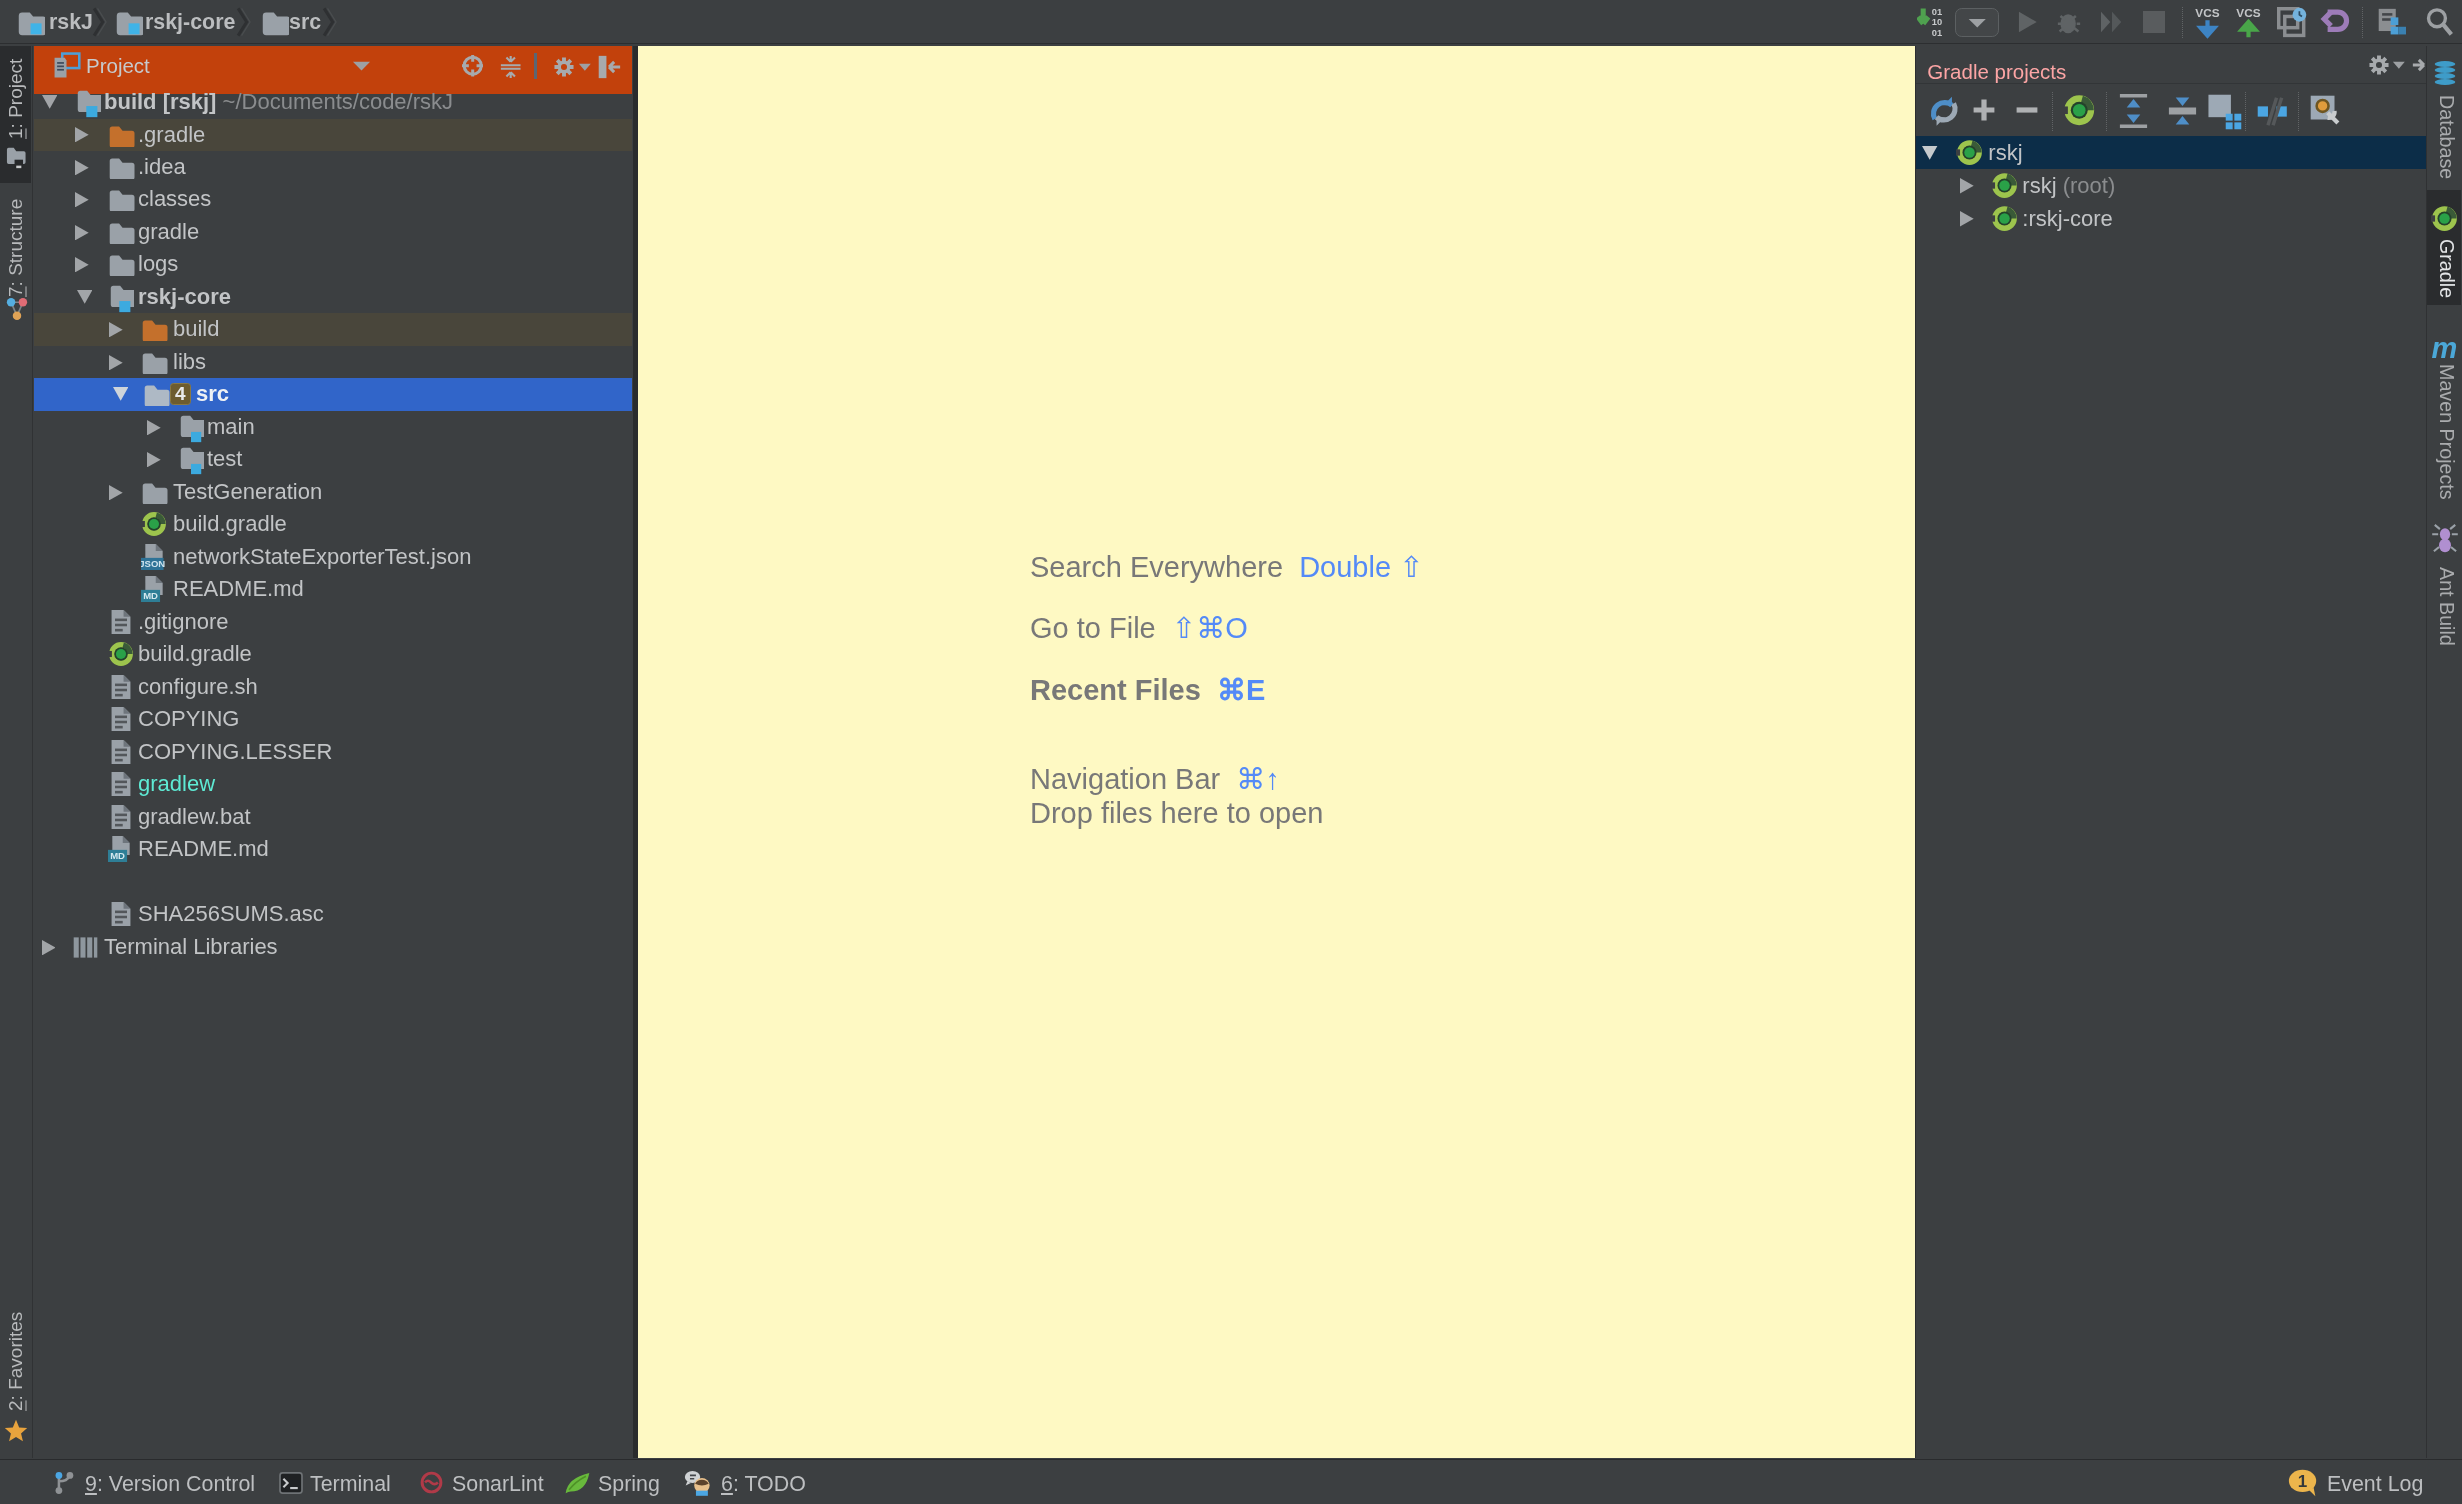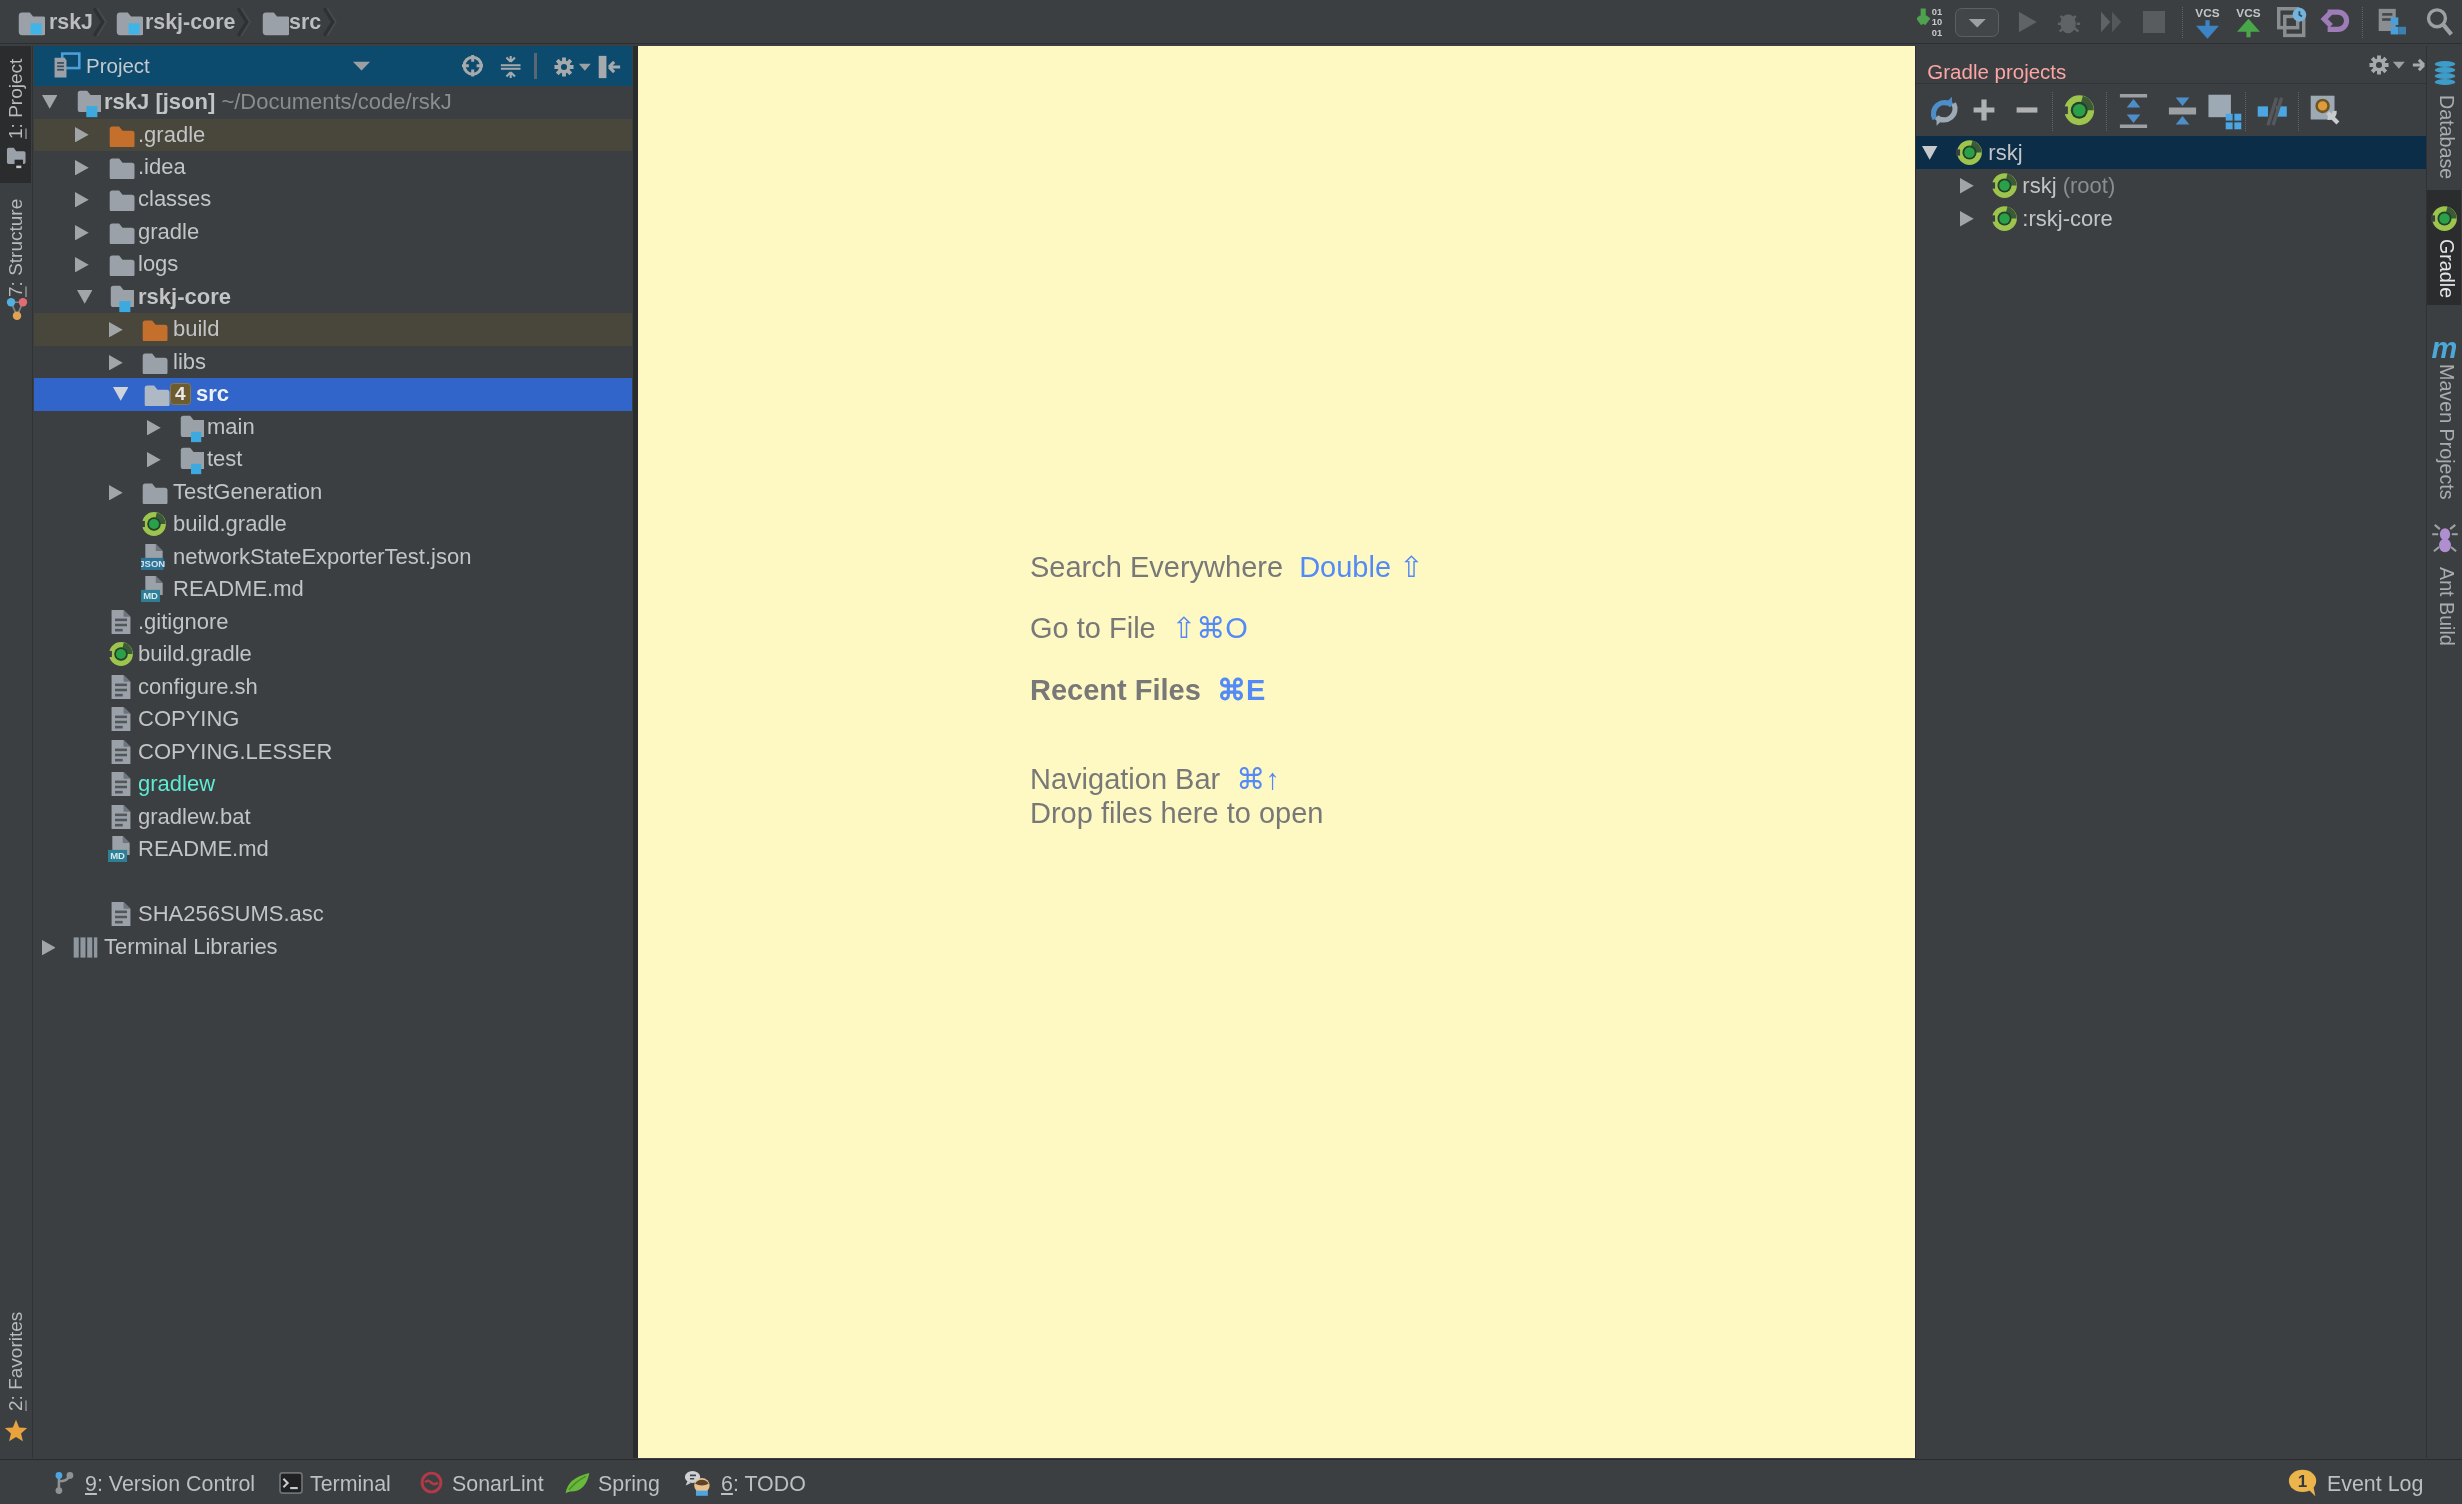--- a/index.html
+++ b/index.html
@@ -14,21 +14,21 @@
 
   
   #leftbar { position:absolute; top:46px; left:0; width:32.5px; height:1412px; background:#3c3f41; border-right:1.7px solid #303234; }
   .vtab-b2t { position:absolute; left:0; width:31px; display:flex; align-items:center; justify-content:center;
               writing-mode:vertical-rl; transform:rotate(180deg); font-size:19px; color:#b8babc; white-space:nowrap; }
   .vtab-t2b { position:absolute; left:1.7px; width:34px; display:flex; align-items:center; justify-content:center;
               writing-mode:vertical-rl; font-size:19.7px; color:#a9abad; white-space:nowrap; }
 
   
   #project { position:absolute; top:46px; left:34px; width:598px; height:1412px; background:#3c3f41; }
-  #pheader { position:absolute; top:0; left:0; width:598px; height:40px; background:#0c4a6e; }
+  #pheader { position:absolute; top:0; left:0; width:598px; height:48px; background:#c2410c; }
   #ptree { position:absolute; top:40px; left:0; width:598px; height:1372px; }
   .row { position:absolute; left:0; width:598px; height:32.5px; }
   .row .txt { position:absolute; top:0; height:32.5px; line-height:32.5px; font-size:22px; color:#c2c4c6; white-space:pre; }
   .b { font-weight:bold; }
   .gray { color:#8a8c8e; }
   .olive { background:#49463b; }
   .selblue { background:#3165c9; }
 
   
   #editor { position:absolute; top:46px; left:638px; width:1277px; height:1412px; background:#fef9c3; }
@@ -267,21 +267,21 @@
       </svg>
     </div>
     <div id="ptree">
       <div class="row" style="top:0;">
         <svg class="abs" style="left:7.7px;top:9.4px;" width="15.4" height="13.7" viewBox="0 0 18 16">
             <path d="M0 0 L18 0 L9 16 z" fill="#a2a5a8"></path>
           </svg>
         <svg class="abs" style="left:41px;top:3.4px;" width="26" height="29" viewBox="0 0 28 34">
             <use href="#folderM"></use>
           </svg>
-        <div class="txt" style="left:70px;"><span class="b">rskJ [json] </span><span class="gray">~/Documents/code/rskJ</span></div>
+        <div class="txt" style="left:70px;"><span class="b">build [rskj] </span><span class="gray">~/Documents/code/rskJ</span></div>
       </div>
       <div class="row olive" style="top:32.5px;">
         <svg class="abs" style="left:41px;top:8.5px;" width="13.7" height="15.4" viewBox="0 0 16 18">
             <path d="M0 0 L16 9 L0 18 z" fill="#a2a5a8"></path>
           </svg>
         <svg class="abs" style="left:74px;top:4.3px;" width="26.5" height="24" viewBox="0 0 31 28">
             <use href="#folderO"></use>
           </svg>
         <div class="txt" style="left:104px;">.gradle</div>
       </div>

